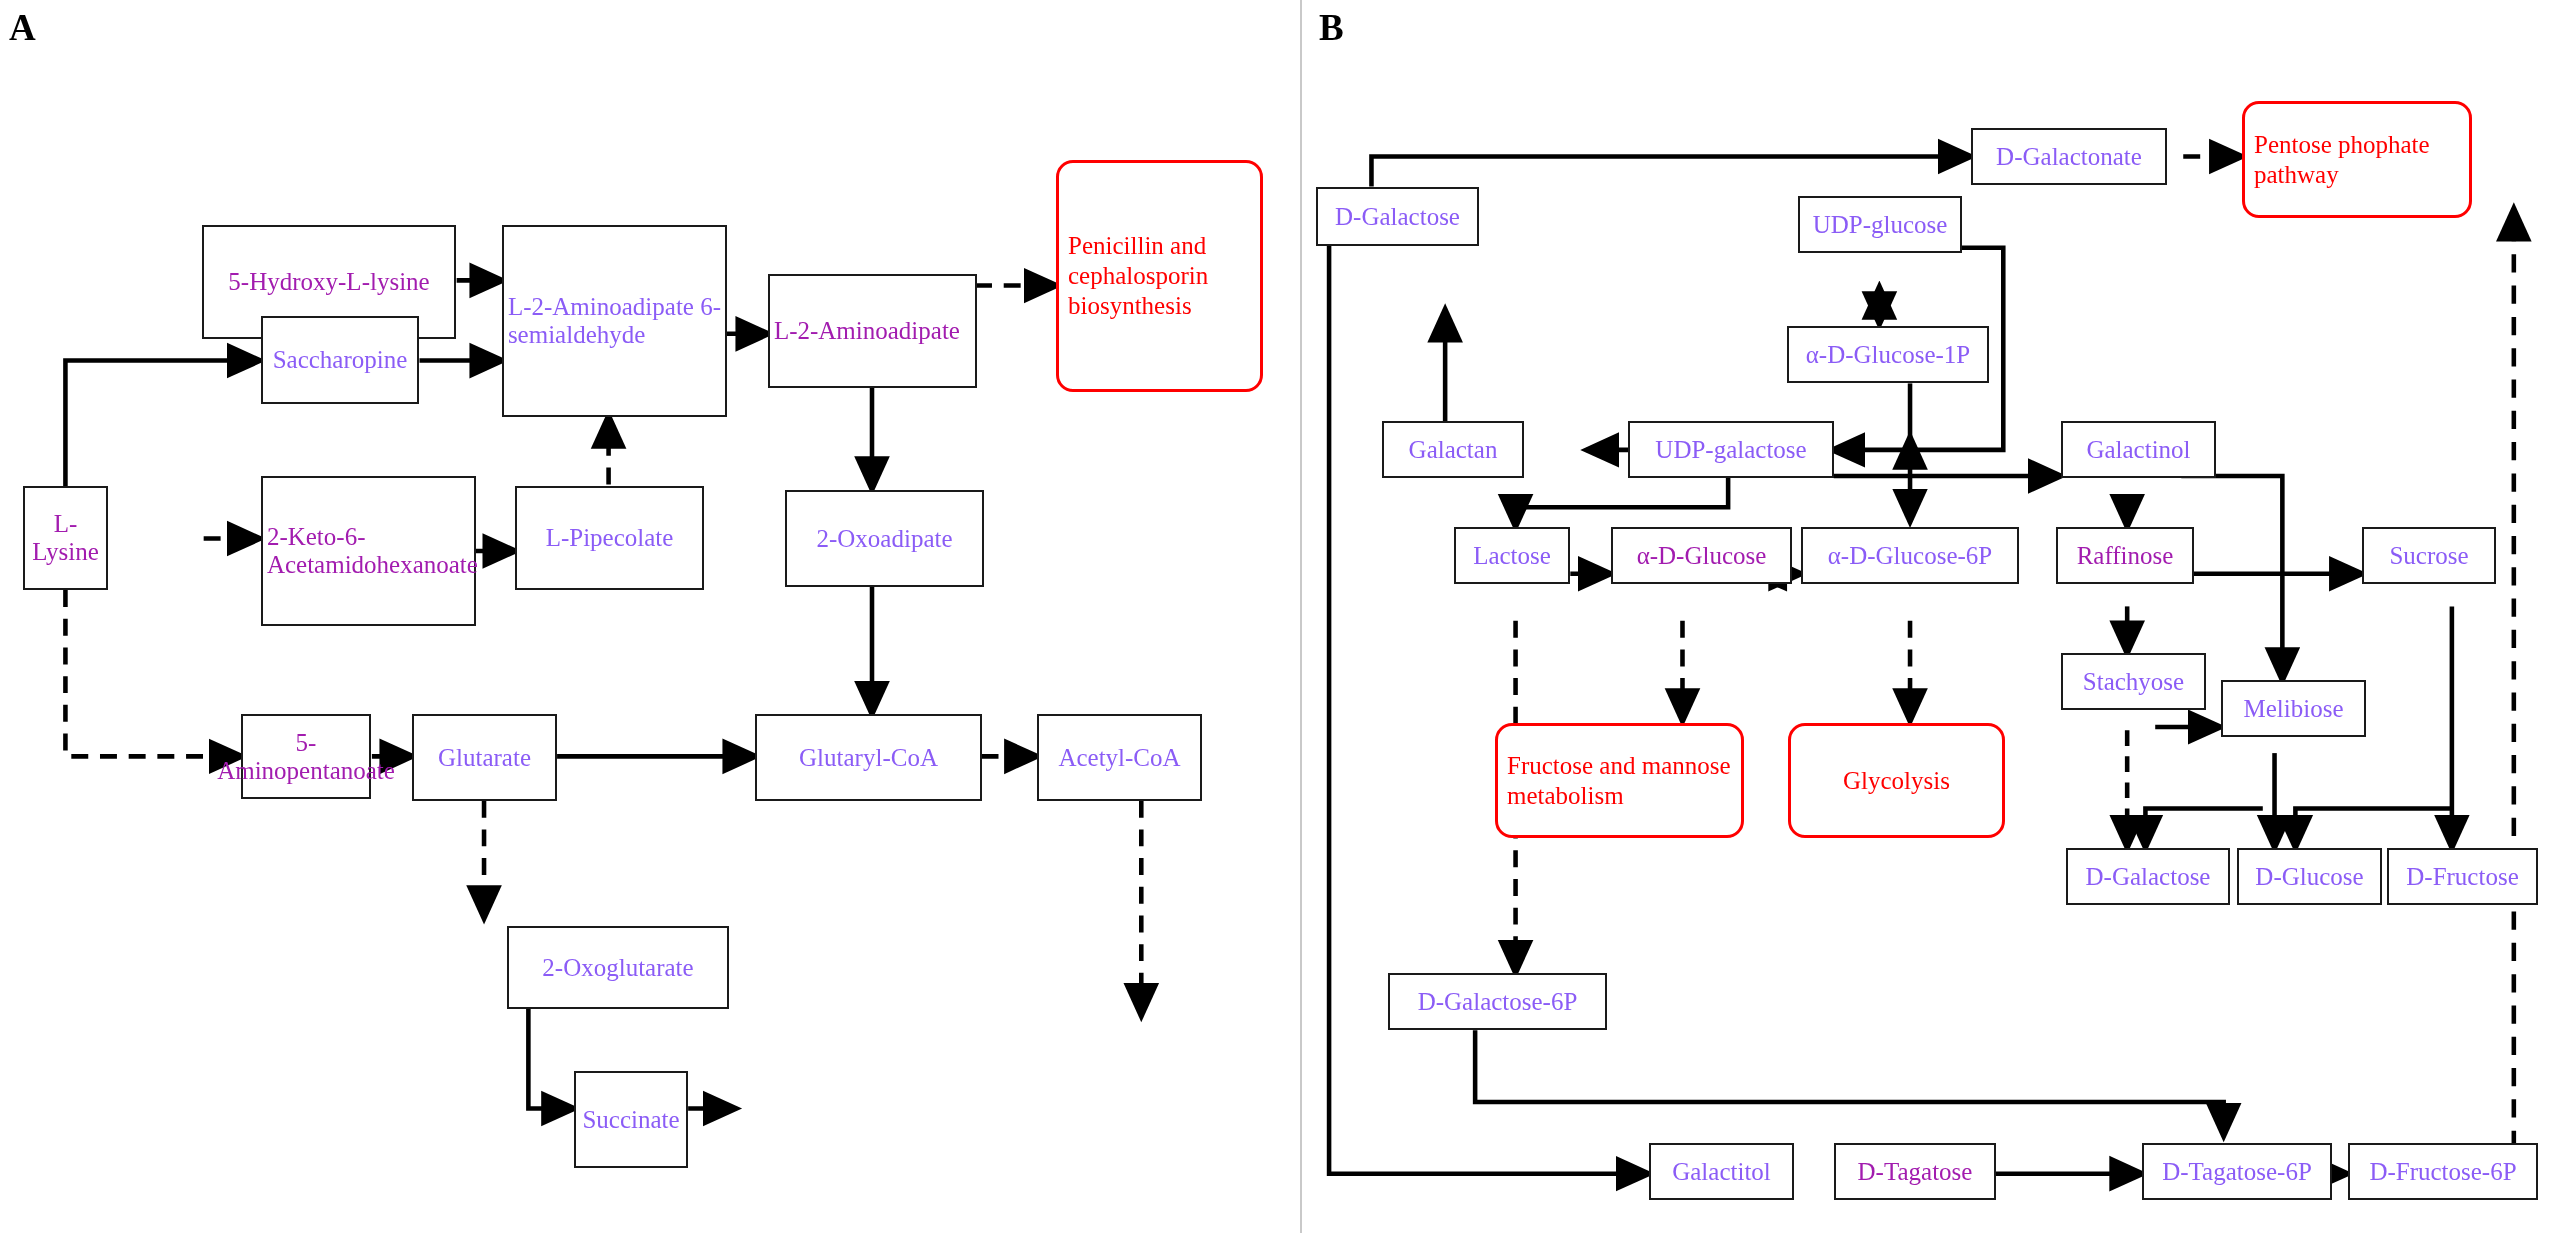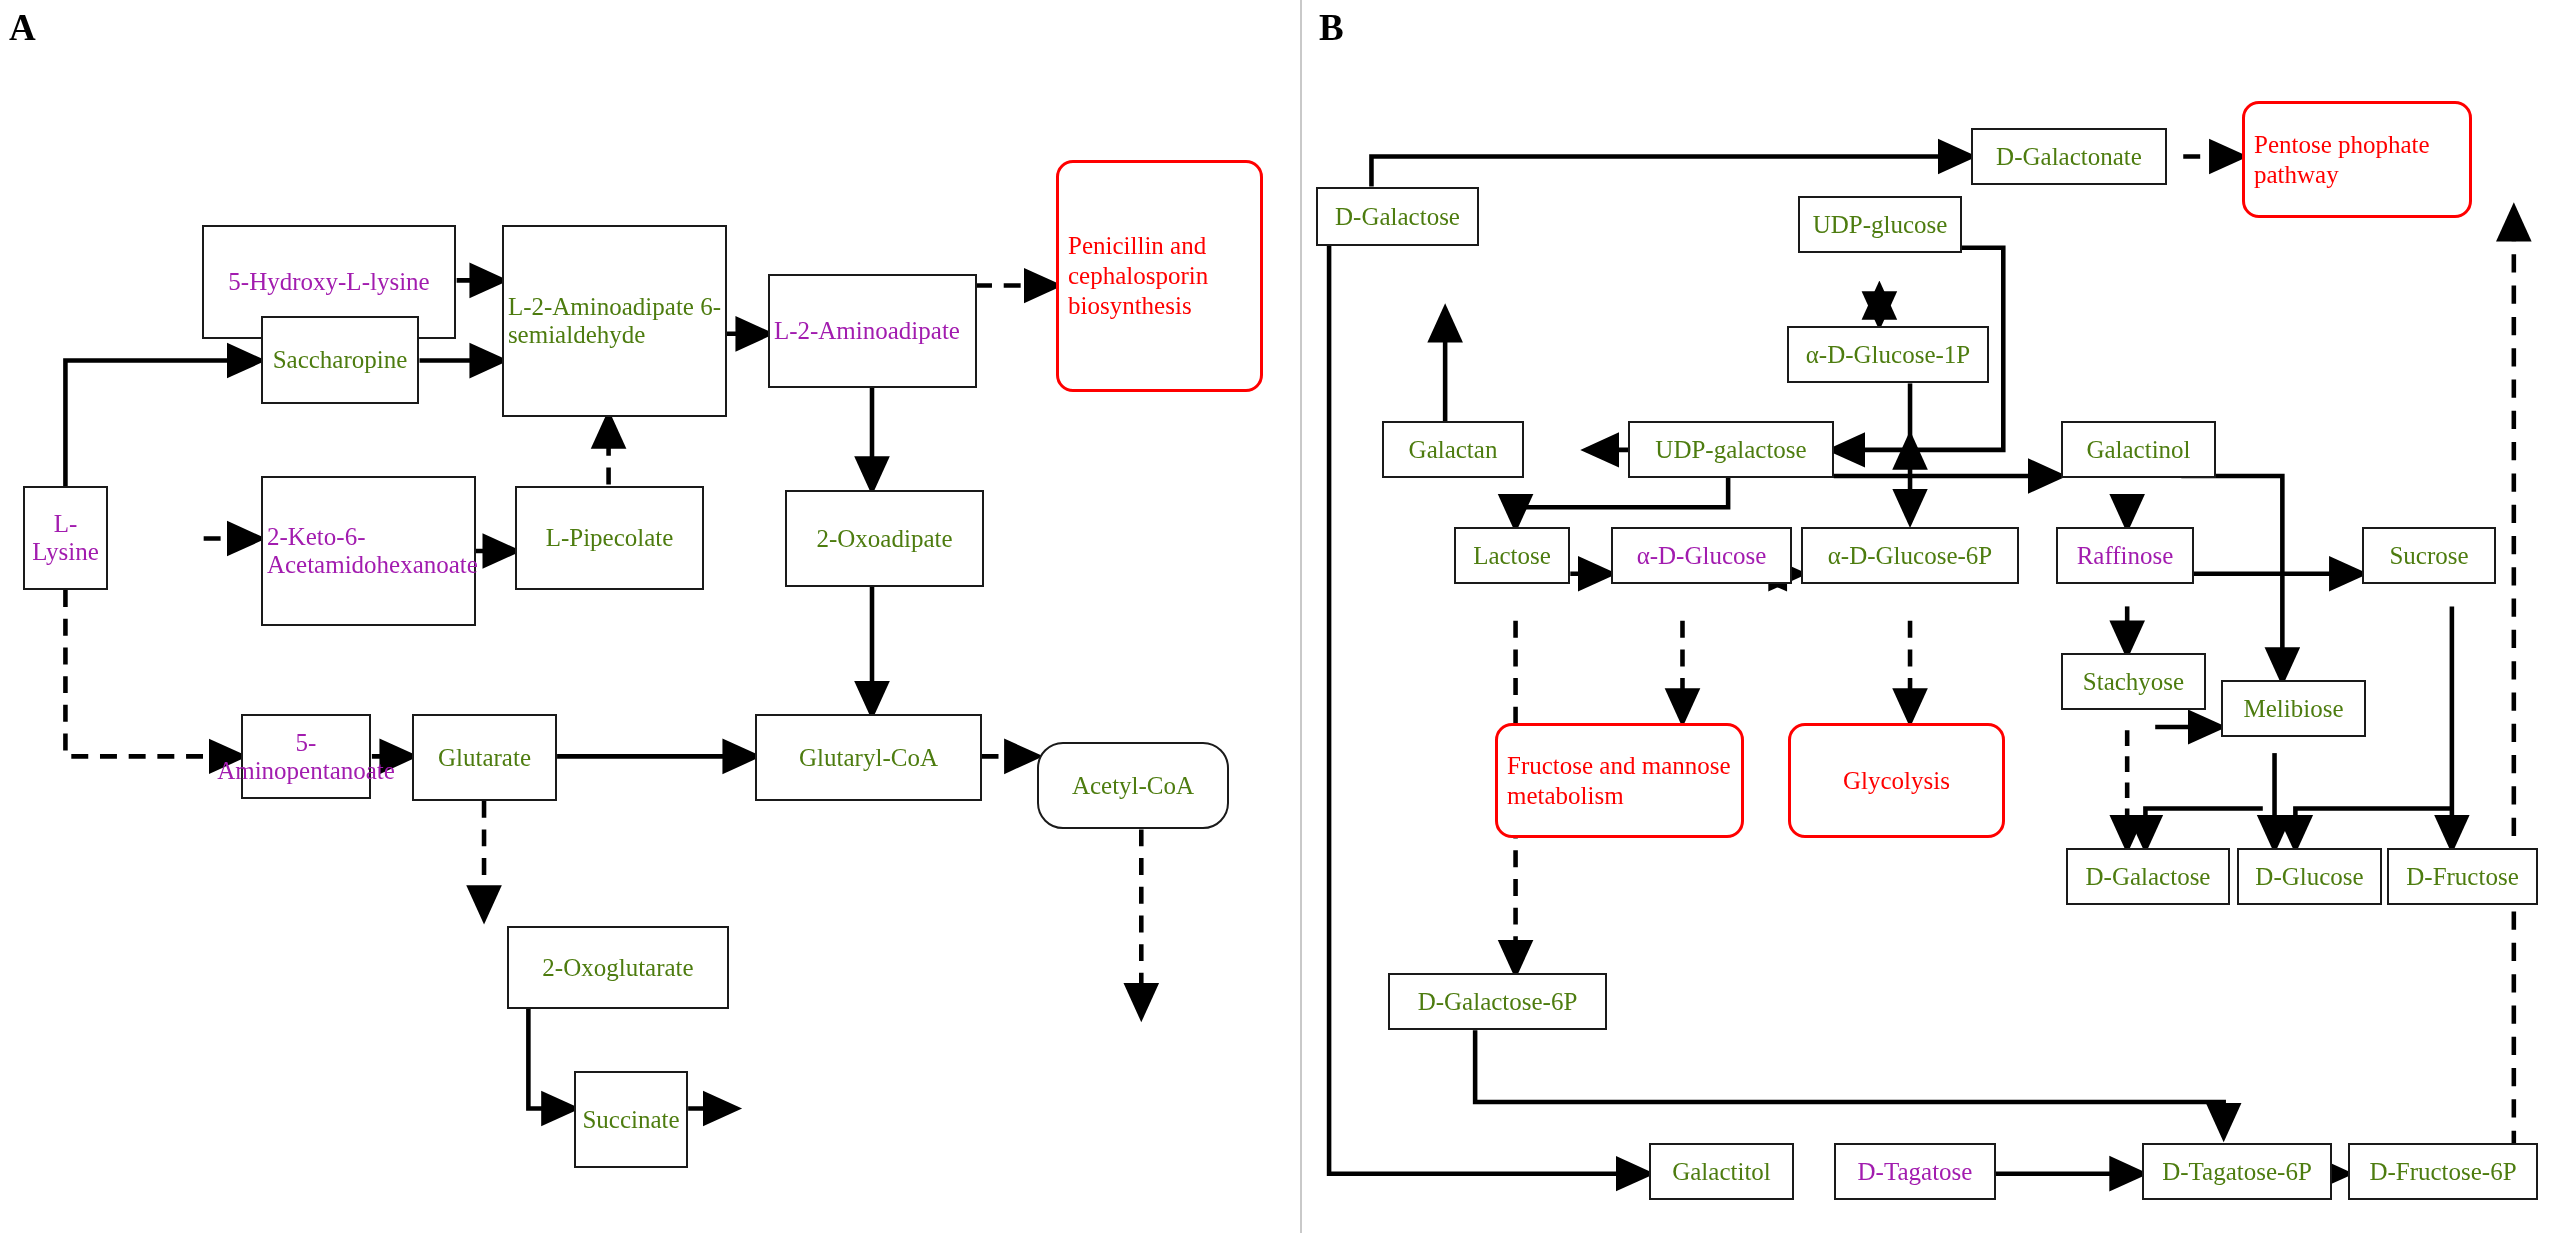--- a/index.html
+++ b/index.html
@@ -2,21 +2,21 @@
 <html style="font-size:10.4px"><head>
 <meta charset="utf-8">
 <style>
   html,body{margin:0;padding:0;background:#fff;}
   body{font-family:"Liberation Serif","DejaVu Serif",serif;}
   #canvas{position:relative;width:2576px;height:1233px;background:#ffffff;overflow:hidden;}
   .panel-letter{position:absolute;font-weight:bold;font-size:37px;color:#000;font-family:"Liberation Serif",serif;line-height:1;}
   .node{
     position:absolute;box-sizing:border-box;border:2px solid #1a1a1a;background:#fff;
     display:flex;align-items:center;justify-content:center;text-align:center;
-    color:#4d7c0f;font-size:25px;line-height:1.12;padding:1.3px 3.9px;z-index:4;
+    color:#8b5cf6;font-size:25px;line-height:1.12;padding:1.3px 3.9px;z-index:4;
   }
   .node.red-text{color:#a21caf;}
   .node.left-align{justify-content:flex-start;text-align:left;}
   .pathway{
     position:absolute;box-sizing:border-box;border:3.3px solid #ff0000;border-radius:17px;background:#fff;
     display:flex;align-items:center;justify-content:center;text-align:center;color:#ff0000;
     font-size:25px;line-height:1.2;padding:2.6px 9px;z-index:4;
   }
   .pathway.left-align{justify-content:flex-start;text-align:left;}
   svg#wires{position:absolute;left:0;top:0;width:2576px;height:1233px;z-index:1;pointer-events:none;}
@@ -155,21 +155,21 @@
   <div class="node red-text left-align" style="left:768px;top:274px;width:209px;height:114px;">L-2-Aminoadipate</div>
 
   <div class="node" style="left:785px;top:490px;width:199px;height:97px;">2-Oxoadipate</div>
 
   <div class="node red-text" style="left:241px;top:714px;width:130px;height:85px;">5-Aminopentanoate</div>
 
   <div class="node" style="left:412px;top:714px;width:145px;height:87px;">Glutarate</div>
 
   <div class="node" style="left:755px;top:714px;width:227px;height:87px;">Glutaryl-CoA</div>
 
-  <div class="node" style="left:1037px;top:742px;width:192px;height:87px;border-radius:26px;">Acetyl-CoA</div>
+  <div class="node" style="left:1037px;top:714px;width:165px;height:87px;">Acetyl-CoA</div>
 
   <div class="node" style="left:507px;top:926px;width:222px;height:83px;">2-Oxoglutarate</div>
 
   <div class="node" style="left:574px;top:1071px;width:114px;height:97px;">Succinate</div>
 
   <div class="pathway left-align" style="left:1056px;top:160px;width:207px;height:232px;">Penicillin and cephalosporin biosynthesis</div>
 
 
   <div class="node" style="left:1316px;top:187px;width:163px;height:59px;">D-Galactose</div>
 

